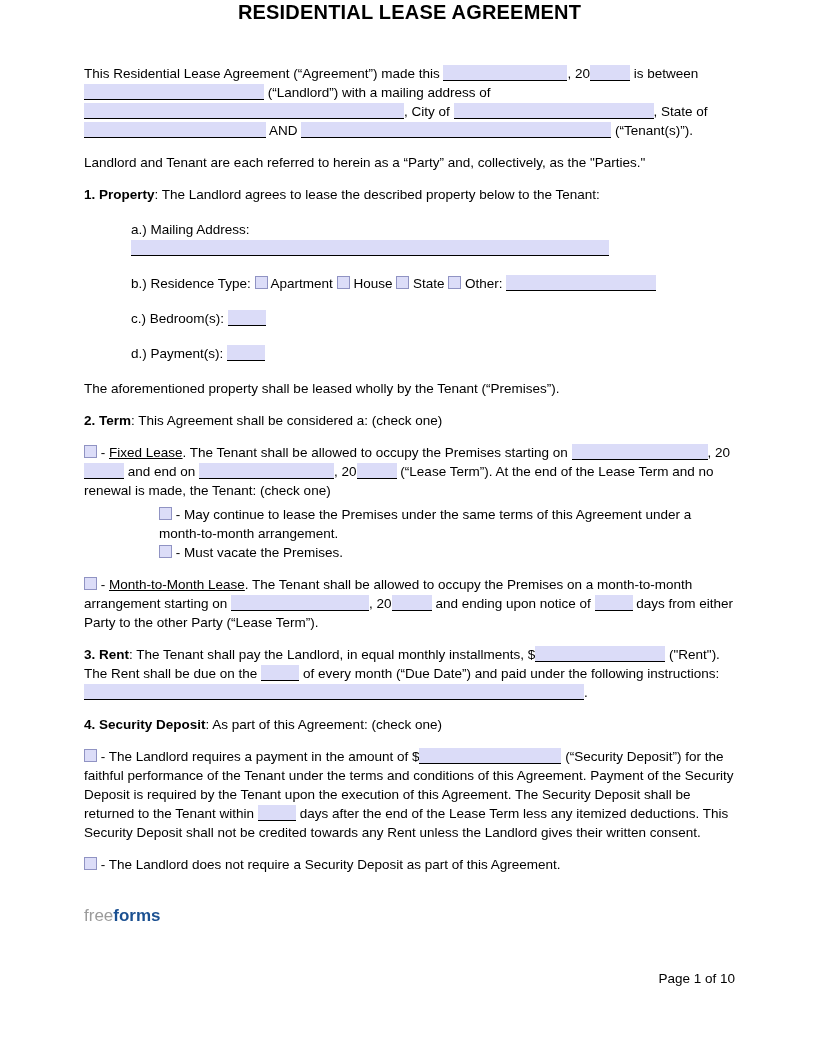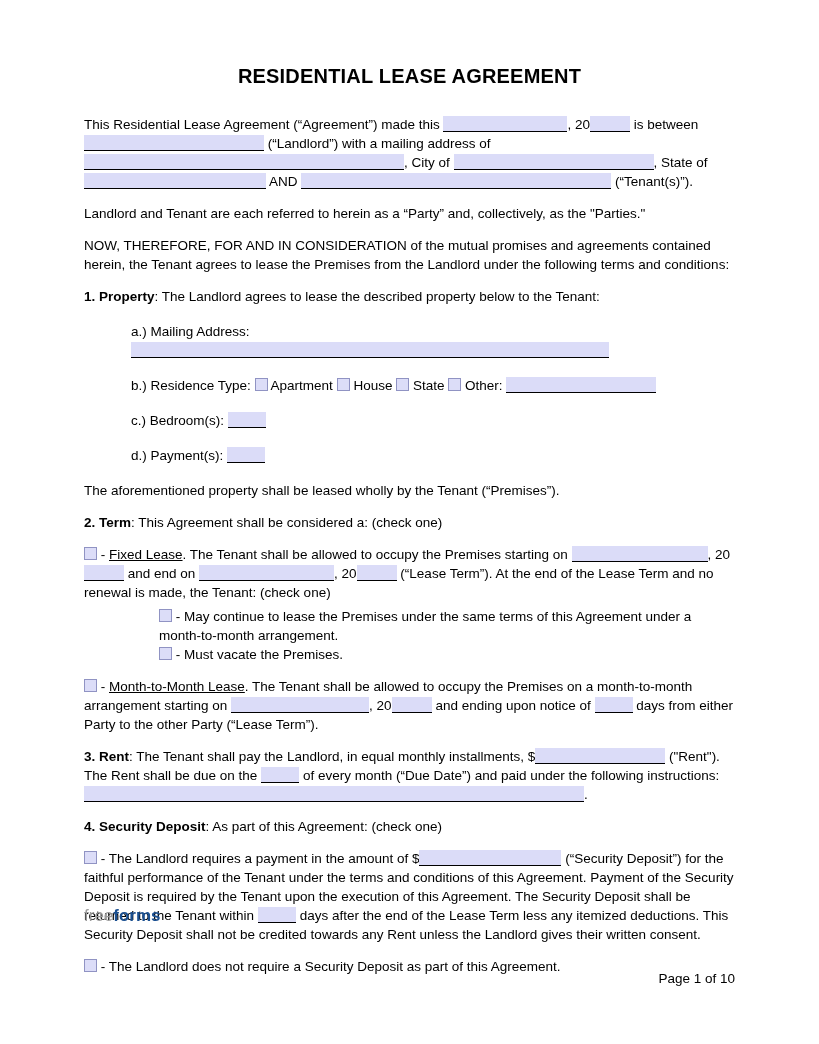--- a/index.html
+++ b/index.html
@@ -10,32 +10,31 @@
     font-size: 13.5px;
     line-height: 19px;
     color: #000000;
     position: relative;
     overflow: hidden;
   }
   .page-body {
     position: absolute;
     left: 84px; top: 0;
     width: 651px;
-    padding-top: 64px;
   }
   .doc-title {
     font-size: 20px;
     font-weight: bold;
     text-align: center;
     line-height: 24px;
     margin: 0;
     letter-spacing: 0.2px;
   }
   .para { margin: 13px 0 0 0; }
-  .first-para { margin-top: 27px; }
+  .first-para { margin-top: 40px; }
   .list-block { margin: 13px 0 0 31px; }
   .list-line { margin: 16px; }
   .sub-options { margin: 5px 0 0 75px; }
   .sub-options .list-line { margin: 0; }
   .bold { font-weight: bold; }
   .iu { text-decoration: underline; }
   .blank {
     display: inline-block;
     background: var(--field-fill, #dbdcf8);
     border-bottom: 1px solid #000000;
@@ -68,21 +67,20 @@
 <body>
 
 <div class="page-body">
 
   <div class="doc-title">RESIDENTIAL LEASE AGREEMENT</div>
 
   <div class="para first-para"><span class="run">This Residential Lease Agreement (“Agreement”) made this </span><span class="blank" style="width: 124px;"></span><span class="run">, 20</span><span class="blank" style="width: 40px;"></span><span class="run"> is between </span><span class="blank" style="width: 180px;"></span><span class="run"> (“Landlord”) with a mailing address of </span><span class="blank" style="width: 320px;"></span><span class="run">, City of </span><span class="blank" style="width: 200px;"></span><span class="run">, State of </span><span class="blank" style="width: 182px;"></span><span class="run"> AND </span><span class="blank" style="width: 310px;"></span><span class="run"> (“Tenant(s)”).</span></div>
 
   <div class="para"><span class="run">Landlord and Tenant are each referred to herein as a “Party” and, collectively, as the "Parties."</span></div>
 
-  <div class="para"><span class="run">NOW, THEREFORE, FOR AND IN CONSIDERATION of the mutual promises and agreements contained herein, the Tenant agrees to lease the Premises from the Landlord under the following terms and conditions:</span></div>
 
   <div class="para"><span class="bold">1. Property</span><span class="run">: The Landlord agrees to lease the described property below to the Tenant:</span></div>
 
   <div class="list-block">
     <div class="list-line"><span class="run">a.) Mailing Address: </span><span class="blank" style="width: 478px;"></span></div>
     <div class="list-line"><span class="run">b.) Residence Type: </span><span class="checkbox"></span><span class="run"> Apartment </span><span class="checkbox"></span><span class="run"> House </span><span class="checkbox"></span><span class="run"> State </span><span class="checkbox"></span><span class="run"> Other: </span><span class="blank" style="width: 150px;"></span></div>
     <div class="list-line"><span class="run">c.) Bedroom(s): </span><span class="blank" style="width: 38px;"></span></div>
     <div class="list-line"><span class="run">d.) Payment(s): </span><span class="blank" style="width: 38px;"></span></div>
   </div>
 

